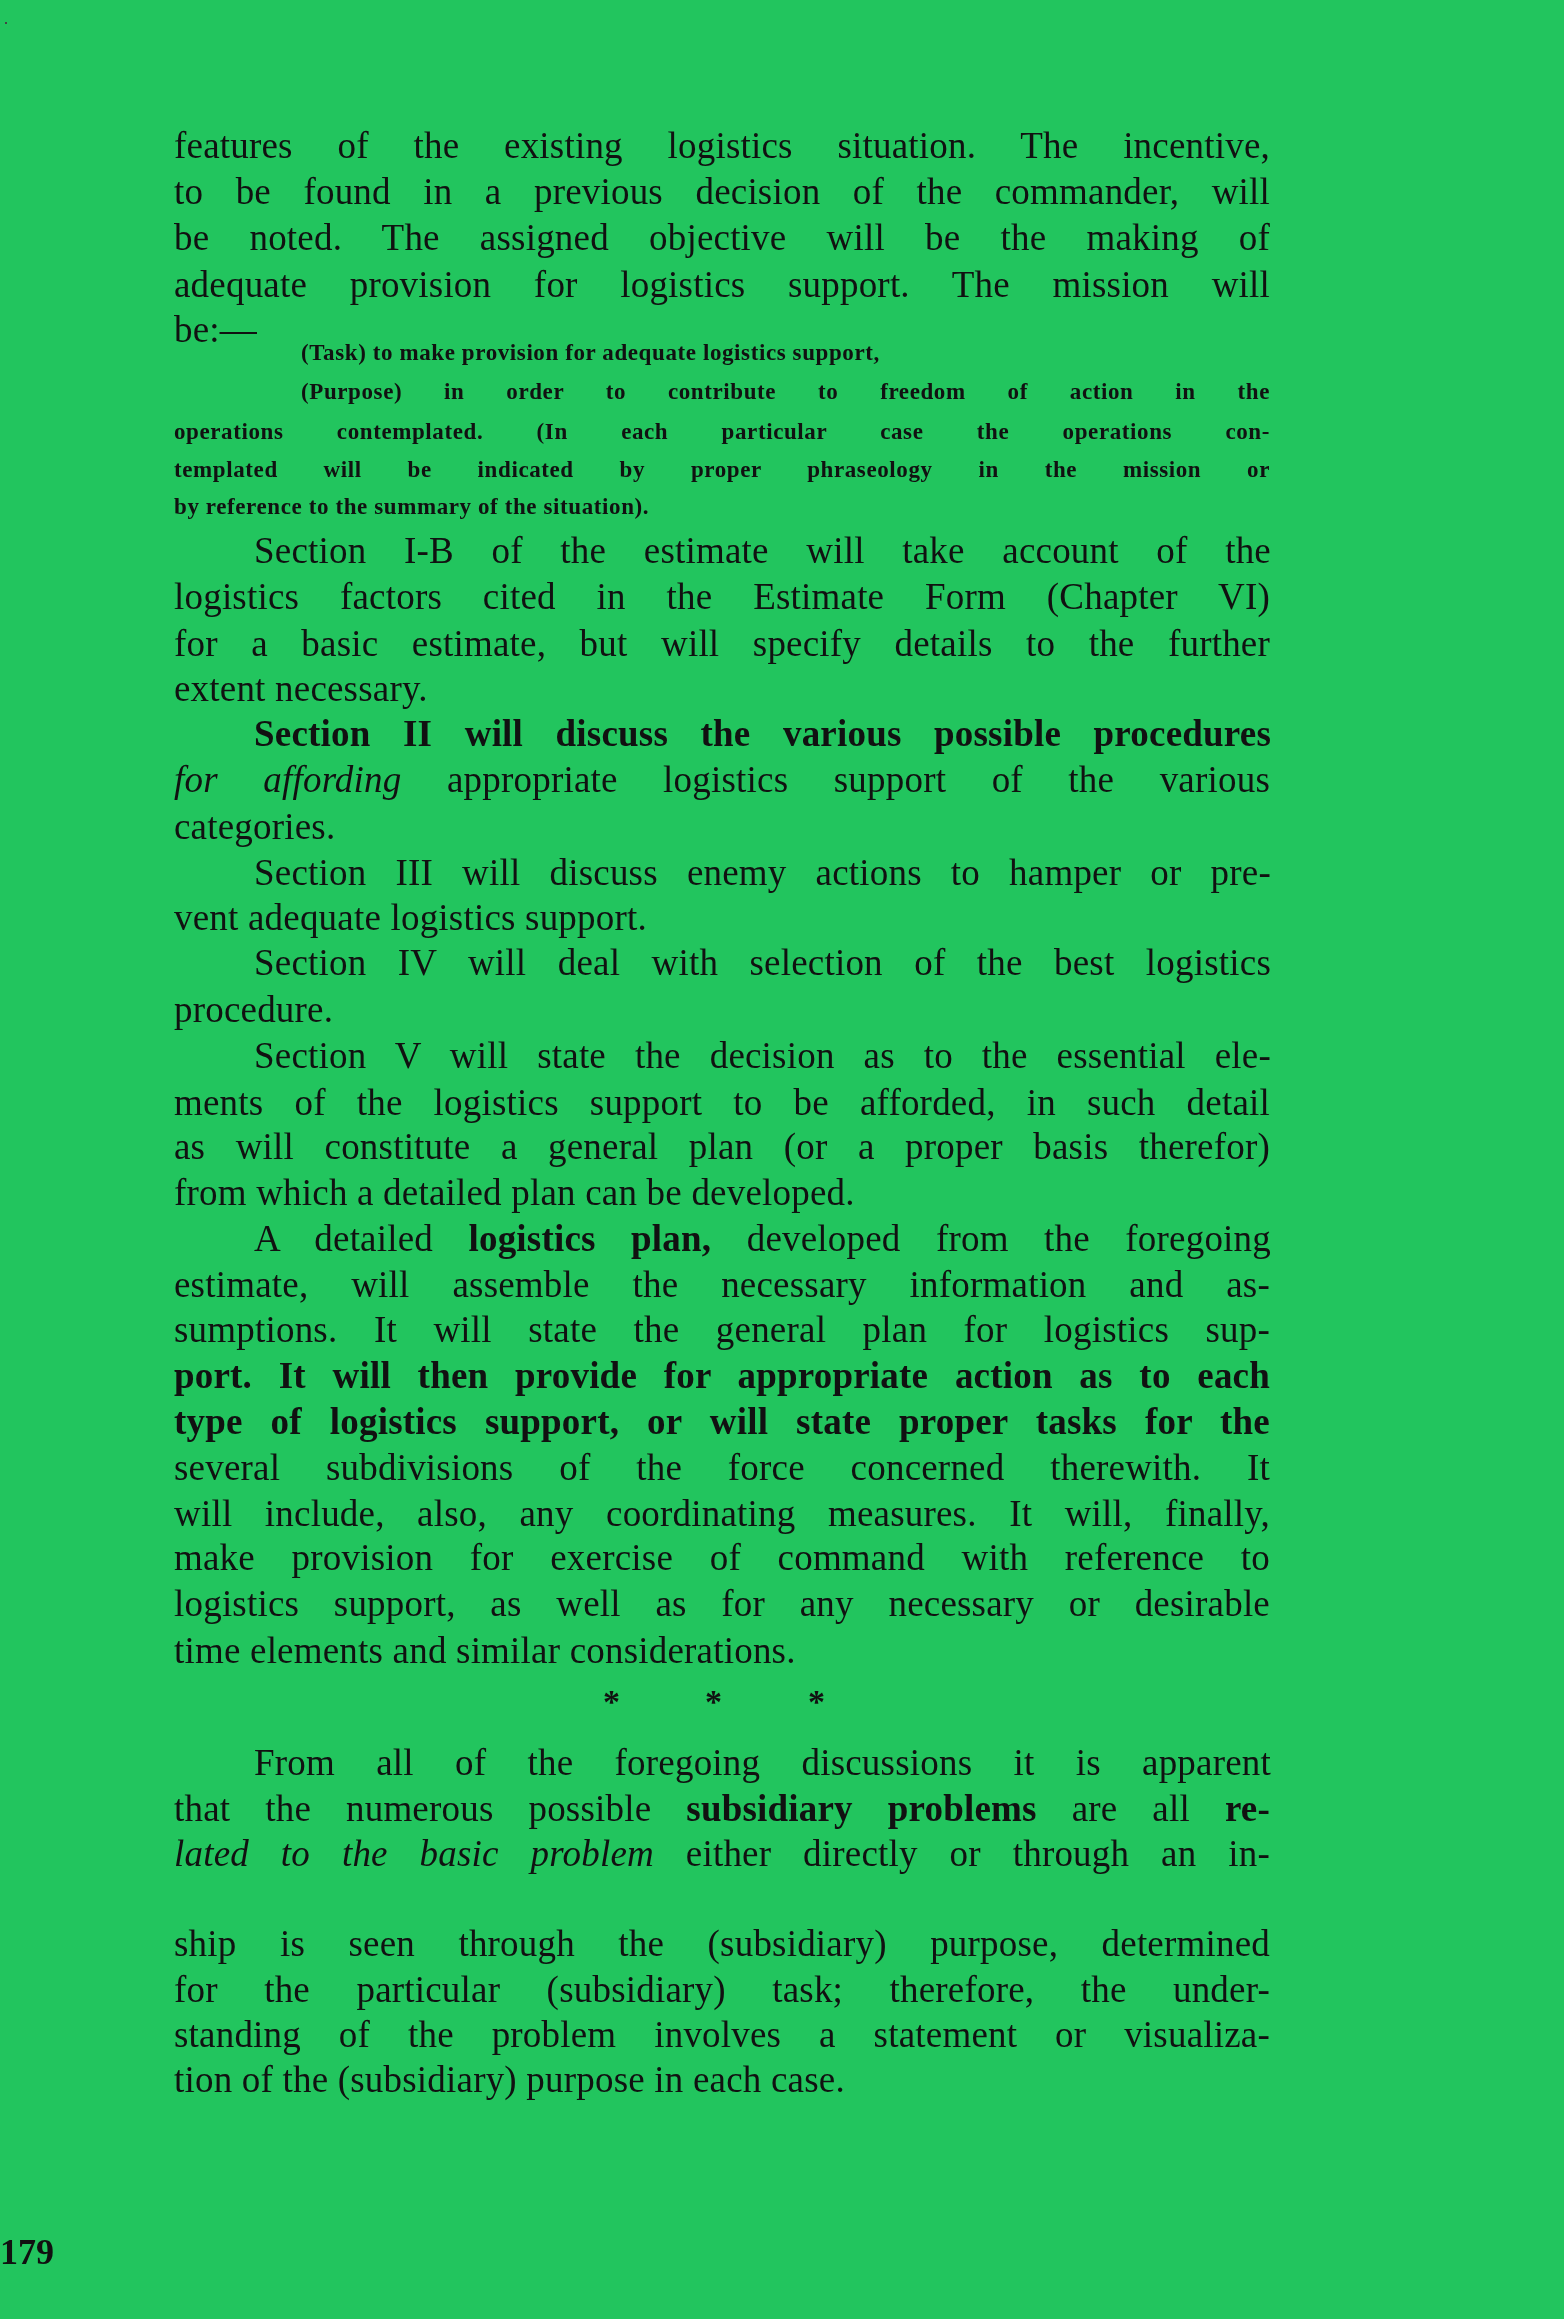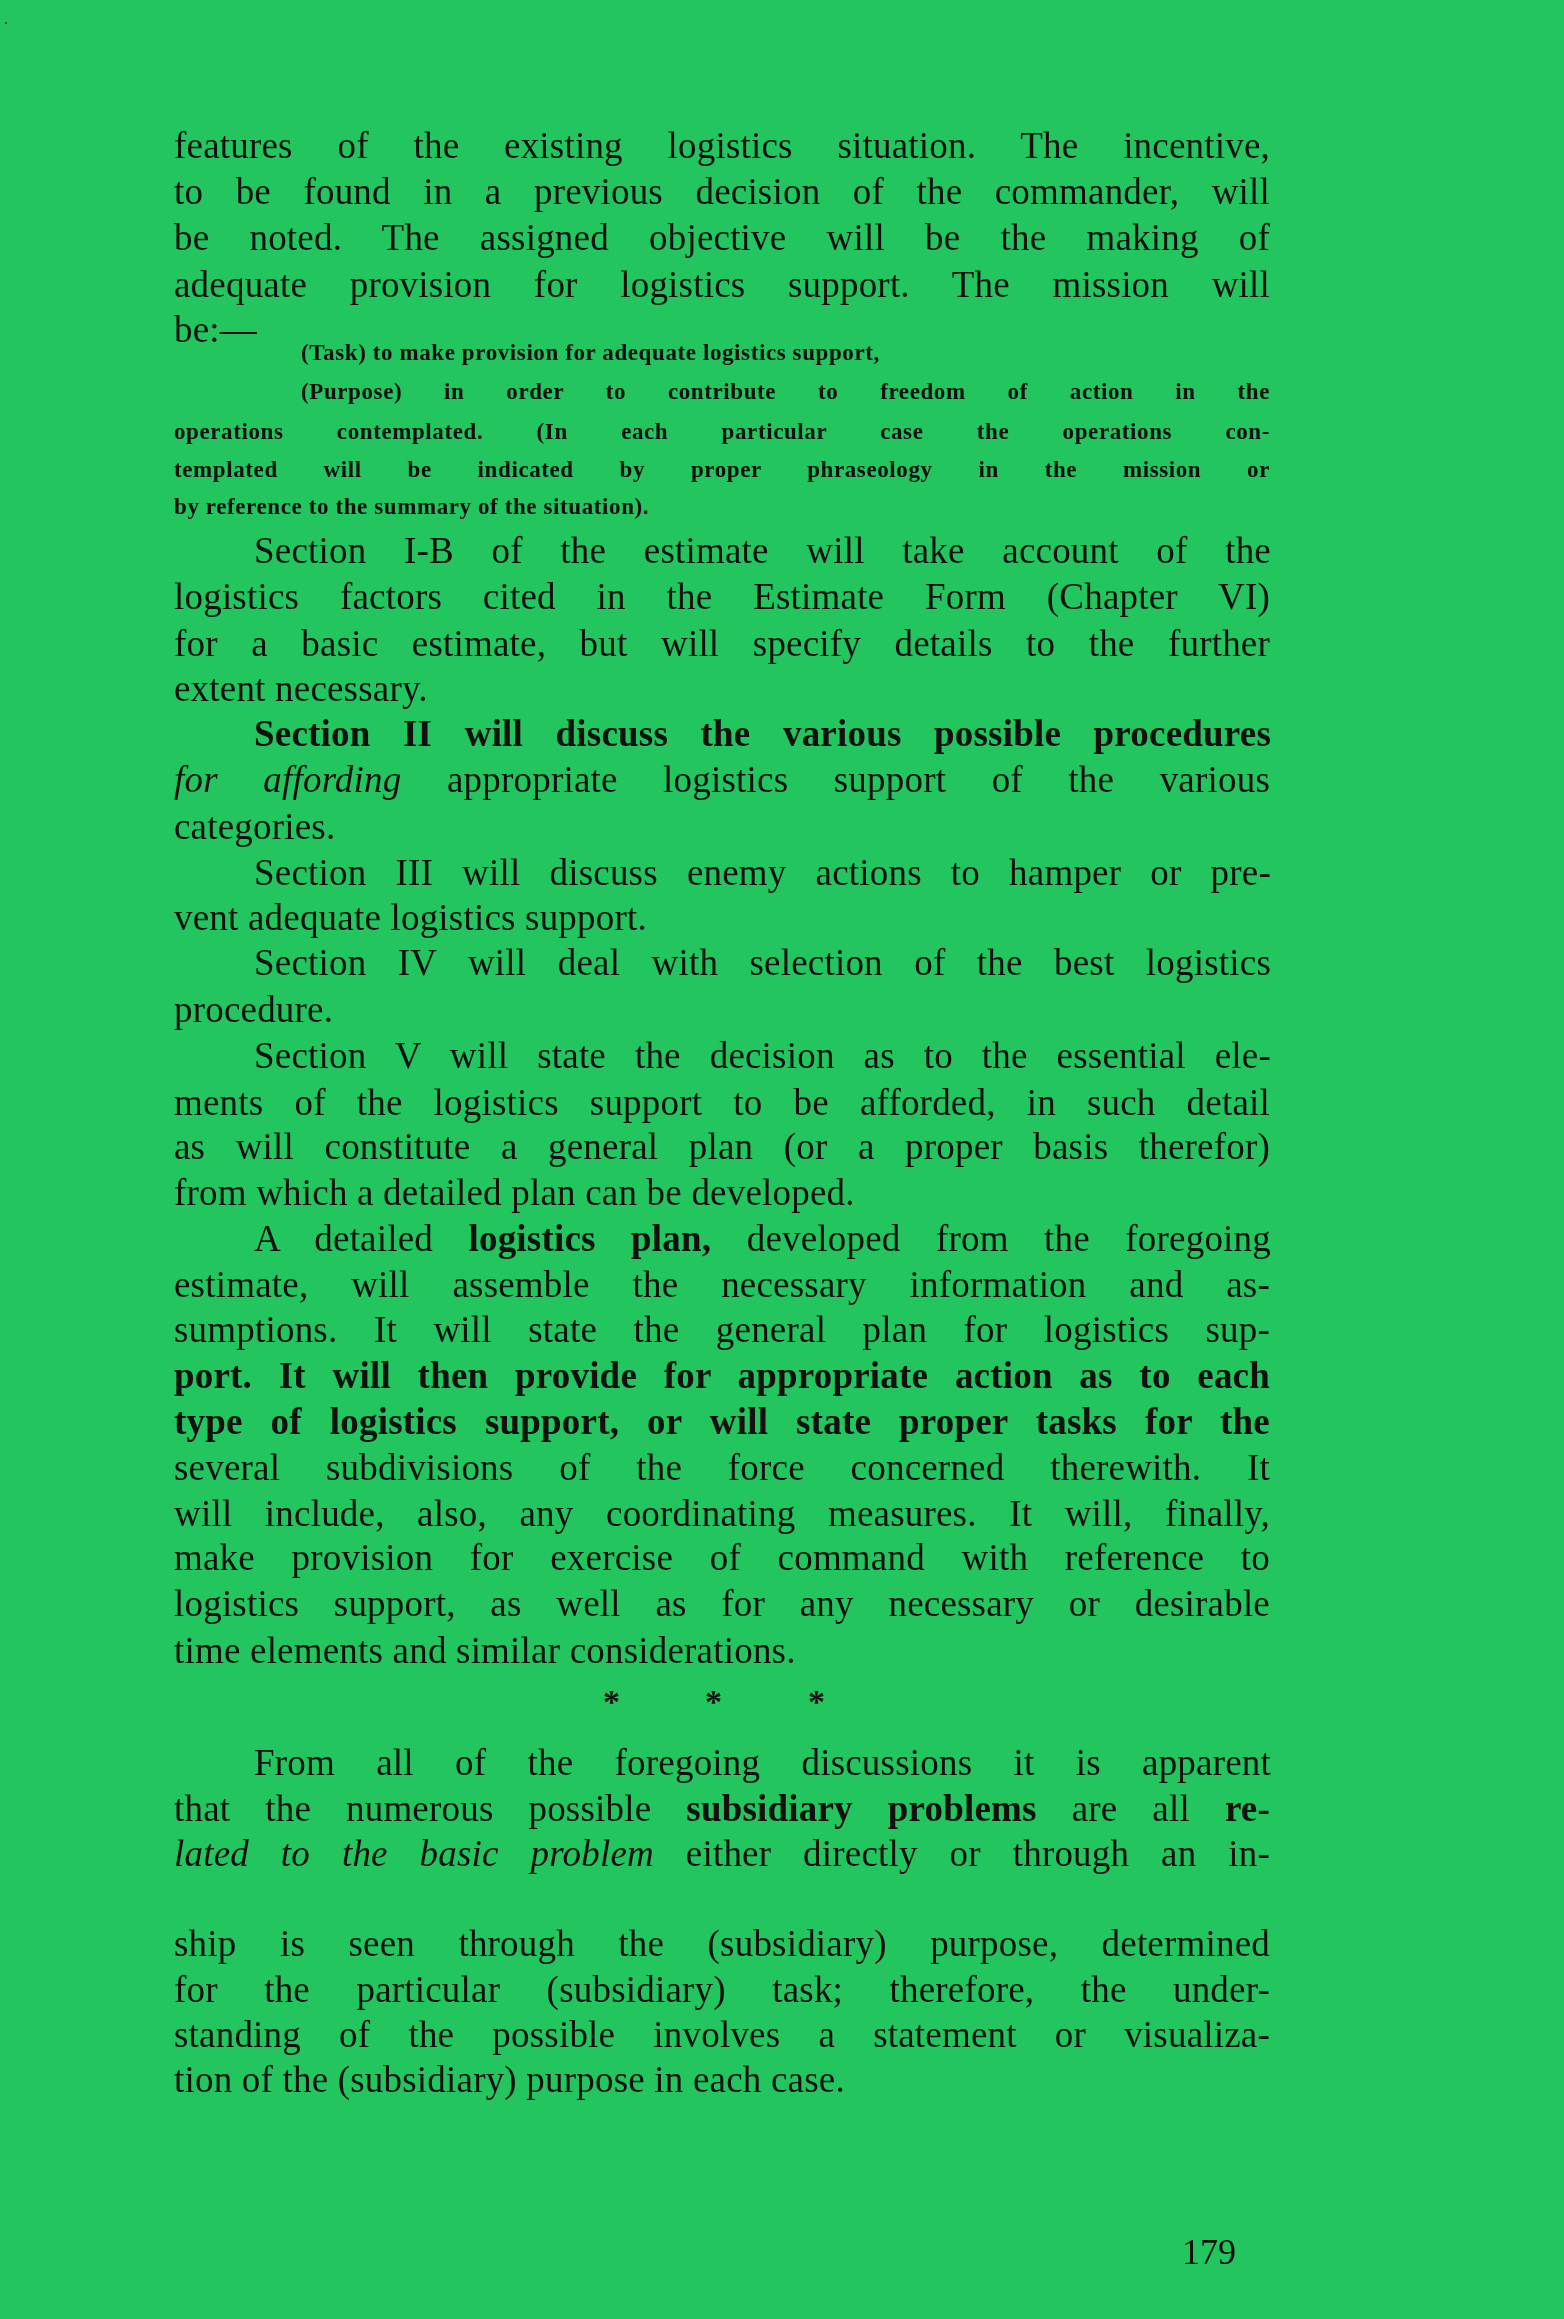--- a/index.html
+++ b/index.html
@@ -11,22 +11,22 @@
         letter-spacing: 0.2px; }
   .ln.last { text-align-last: left; }
   .ln.indent { padding-left: 80px; width: 1017px; }
   .sm { font-size: 23px; height: 38px; line-height: 38px; font-weight: bold; letter-spacing: 0.6px; }
   .sm.indent { padding-left: 127px; width: 969px; }
   .b { font-weight: bold; }
   .i { font-style: italic; }
   .bi { font-weight: normal; font-style: italic; }
   .stars { position: absolute; top: 1682px; left: 0; width: 1564px; height: 40px; }
   .star { position: absolute; top: 0; font-size: 34px; font-weight: bold; line-height: 40px; }
-  .pagenum { position: absolute; left: 0; width: 1236px; top: 2229px; text-align: right;
-             font-size: 36px; font-weight: normal; line-height: 46px; }
+  .pagenum { position: absolute; left: 0; width: 1236px; top: 2229px; text-align: left;
+             font-size: 36px; font-weight: bold; line-height: 46px; }
   .speck { position: absolute; left: 5px; top: 22px; width: 2px; height: 2px; background: #444; }
 </style>
 </head>
 <body>
 
 <div class="page">
   <div class="speck"></div>
 
   <div class="ln" style="top:123px">features of the existing logistics situation. The incentive,</div>
   <div class="ln" style="top:169px">to be found in a previous decision of the commander, will</div>
@@ -75,18 +75,18 @@
     <span class="star" style="left:603px">*</span>
     <span class="star" style="left:705px">*</span>
     <span class="star" style="left:808px">*</span>
   </div>
 
   <div class="ln indent" style="top:1740px">From all of the foregoing discussions it is apparent</div>
   <div class="ln" style="top:1786px"><span style="white-space: pre;">that the numerous possible </span><span class="b" style="white-space: pre;">subsidiary problems</span><span style="white-space: pre;"> are all </span><span class="b" style="white-space: pre;">re-</span></div>
   <div class="ln" style="top:1831px"><span class="bi" style="white-space: pre;">lated to the basic problem</span><span style="white-space: pre;"> either directly or through an in-</span></div>
   <div class="ln" style="top:1921px">ship is seen through the (subsidiary) purpose, determined</div>
   <div class="ln" style="top:1967px">for the particular (subsidiary) task; therefore, the under-</div>
-  <div class="ln" style="top:2012px">standing of the possible involves a statement or visualiza-</div>
+  <div class="ln" style="top:2012px">standing of the problem involves a statement or visualiza-</div>
   <div class="ln last" style="top:2057px">tion of the (subsidiary) purpose in each case.</div>
 
   <div class="pagenum">179</div>
 </div>
 
 
 </body></html>

